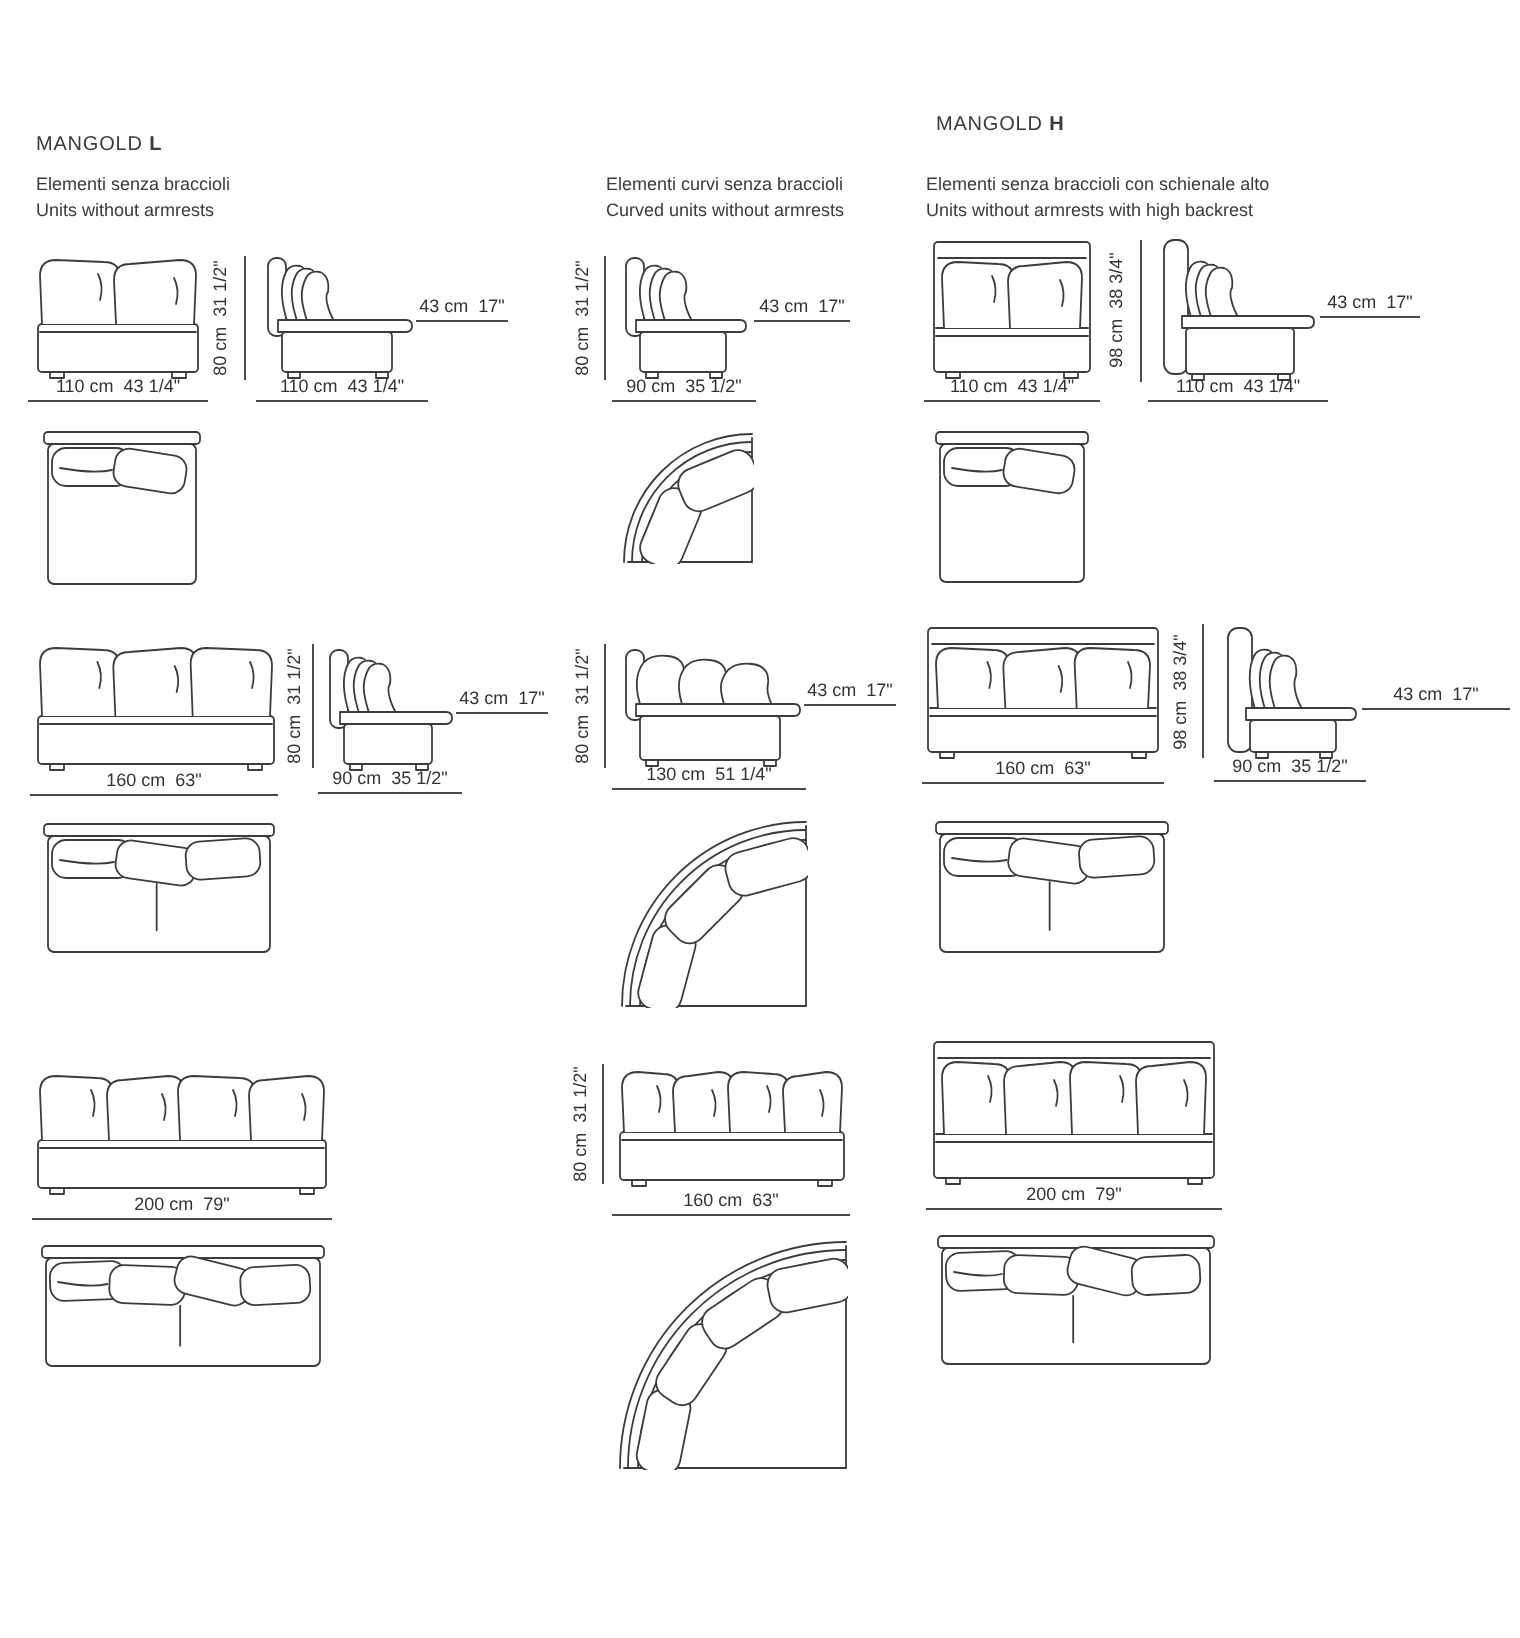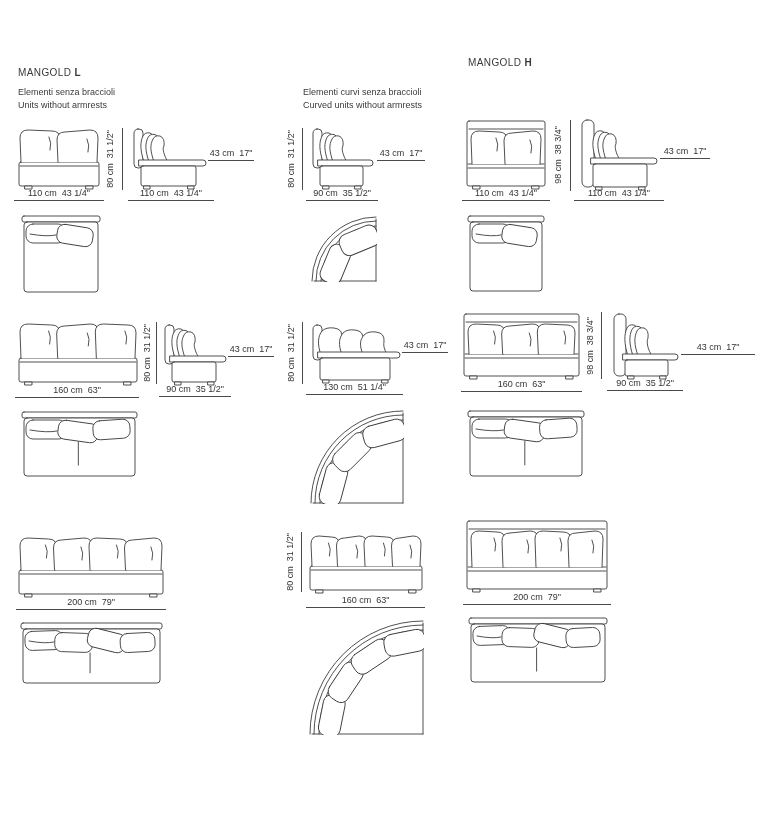--- a/index.html
+++ b/index.html
@@ -28,20 +28,24 @@
     <div>Elementi senza braccioli</div>
     <div>Units without armrests</div>
   </div>
 
   <div class="sub" style="left:303px;top:86px">
     <div>Elementi curvi senza braccioli</div>
     <div>Curved units without armrests</div>
   </div>
 
   <div class="title" style="left:468px;top:57px"><span>MANGOLD</span> <span class="b">H</span></div>
+  <div class="sub" style="left:463px;top:86px">
+    <div>Elementi senza braccioli con schienale alto</div>
+    <div>Units without armrests with high backrest</div>
+  </div>
 
   <div class="dwg" style="left:18px;top:126px;width:82px;height:64px">
       <svg viewBox="0 0 82 64">
         <rect x="1" y="36" width="80" height="24" rx="2" fill="#fff" stroke="#3c3c3c" stroke-width="0.9" stroke-linecap="round" stroke-linejoin="round"></rect>
         <line x1="2" y1="40" x2="80" y2="40" fill="none" stroke="#3c3c3c" stroke-width="0.9" stroke-linecap="round" stroke-linejoin="round"></line>
         <rect x="7" y="60" width="7" height="3" rx="0" fill="#fff" stroke="#3c3c3c" stroke-width="0.9" stroke-linecap="round" stroke-linejoin="round"></rect>
         <rect x="68" y="60" width="7" height="3" rx="0" fill="#fff" stroke="#3c3c3c" stroke-width="0.9" stroke-linecap="round" stroke-linejoin="round"></rect>
         <path d="M3,36 L2,12 Q2,4 10,4 L34,5 Q42,5 42,13 L41,36" fill="#fff" stroke="#3c3c3c" stroke-width="0.9" stroke-linecap="round" stroke-linejoin="round"></path>
         <path d="M31,11 q3,6 1,13" fill="none" stroke="#3c3c3c" stroke-width="0.9" stroke-linecap="round" stroke-linejoin="round"></path>
         <path d="M40,36 L39,14 Q39,6 47,6 L72,4 Q80,4 80,12 L79,36" fill="#fff" stroke="#3c3c3c" stroke-width="0.9" stroke-linecap="round" stroke-linejoin="round"></path>

